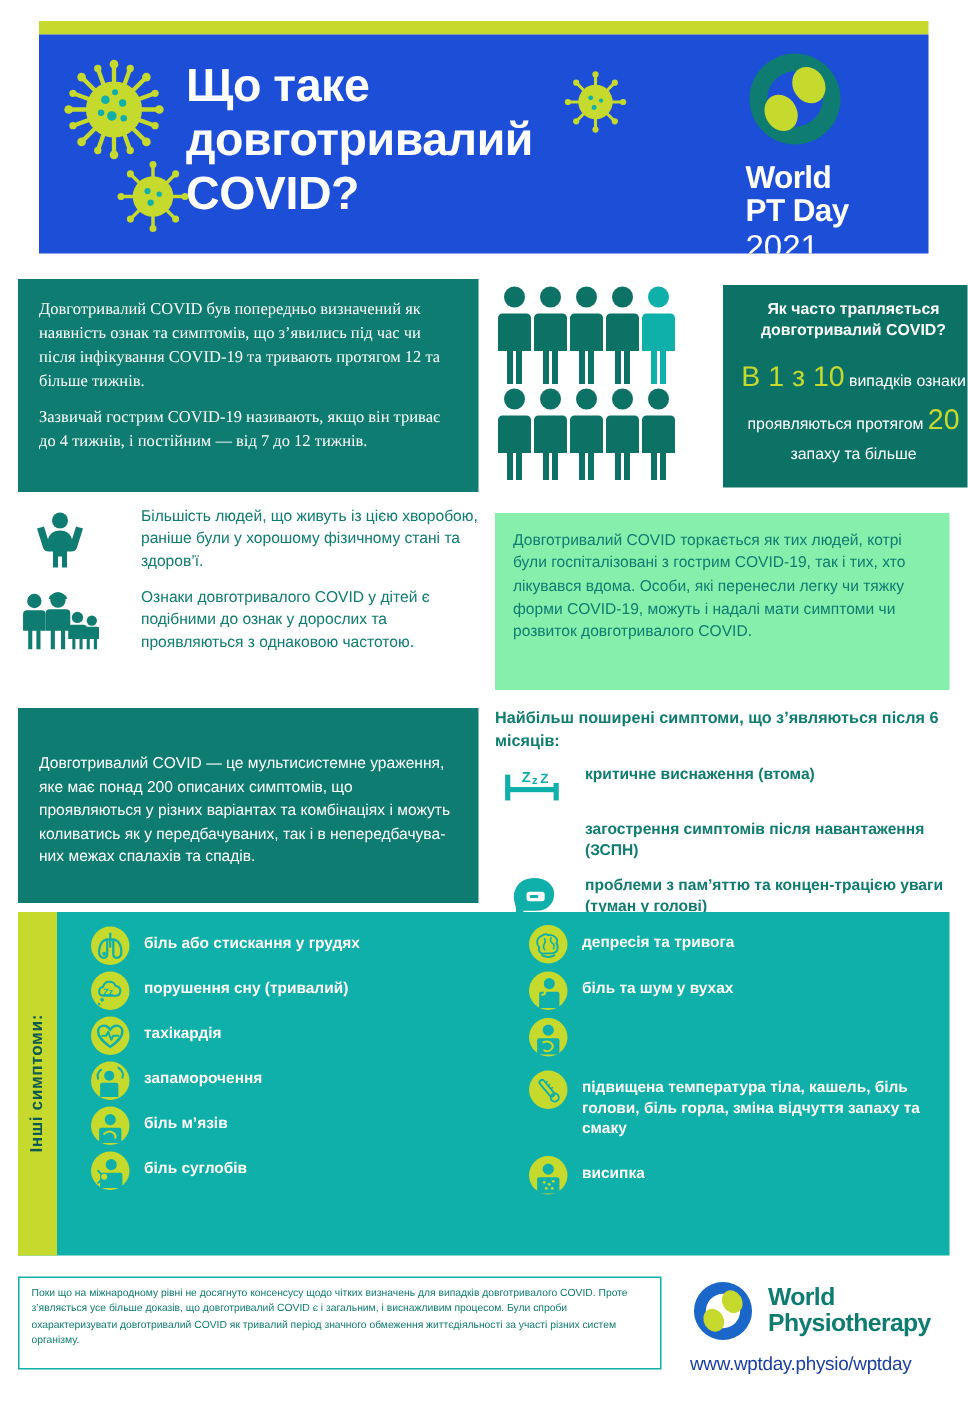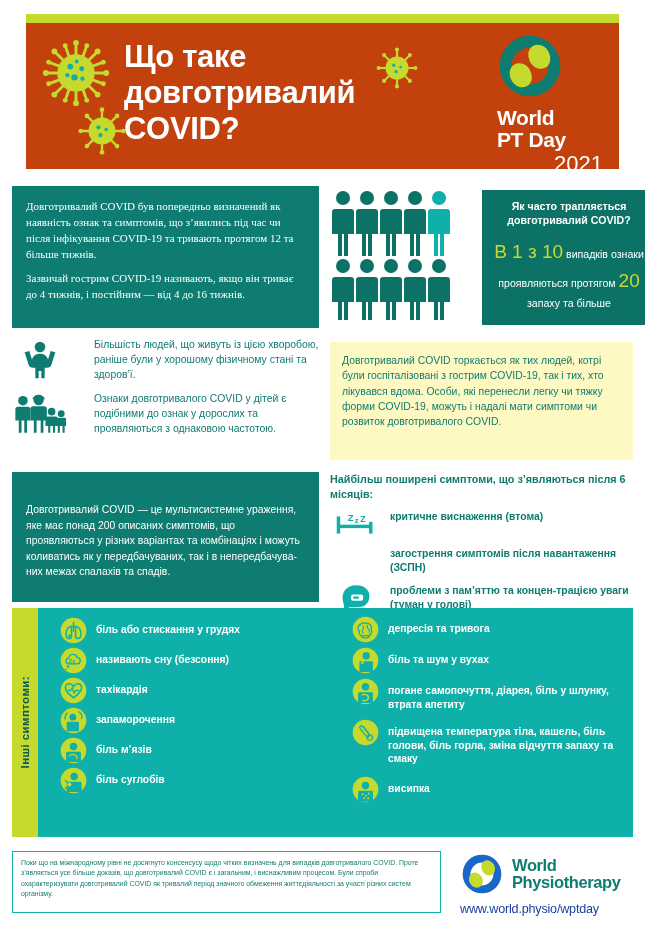--- a/index.html
+++ b/index.html
@@ -8,38 +8,38 @@
     background: #ffffff;
     font-family: "Liberation Sans", sans-serif;
     overflow: hidden;
   }
   .page { position: relative; width: 645px; height: 948px; background:#fff; }
 
   
   .header-wrap { position:absolute; left:26px; top:14px; width:593px; height:164px; }
   .header-rule { width:100%; height:9px; background:#c6d92d; }
   .header-band {
-    position:relative; width:100%; height:146px; background:#c2410c;
+    position:relative; width:100%; height:146px; background:#1d4ed8;
     overflow:hidden;
   }
   .header-title {
     position:absolute; left:98px; top:16px; width:320px;
     color:#ffffff; font-size:31px; line-height:1.16; font-weight:bold;
     letter-spacing:-0.3px;
   }
   .virus { position:absolute; }
   .wptday-logo { position:absolute; right:16px; top:10px; width:106px; text-align:left; }
   .wpt-mark { width:66px; height:66px; margin-bottom:4px; }
   .wpt-text { color:#fff; font-weight:bold; font-size:21px; line-height:1.05; letter-spacing:-0.4px;}
-  .wpt-year { color:#fff; font-size:22px; line-height:1.1; margin-top:1px; font-weight:300;text-align:right; }
+  .wpt-year { color:#fff; font-size:22px; line-height:1.1; margin-top:1px; font-weight:300; }
 
   
   .panel { position:absolute; }
   .p-teal { background:#0e7c70; color:#ffffff; }
-  .p-lime { background:#fef9c3; color:#0e7c70; }
+  .p-lime { background:#86efac; color:#0e7c70; }
   .p-darkteal { background:#0b7265; color:#ffffff; }
 
   #intro-panel { left:12px; top:186px; width:307px; height:142px; padding:12px 14px 10px 14px;}
   #intro-panel p { font-size:11px; line-height:1.47;font-family:Liberation Serif, serif; }
   #intro-panel p.sec { margin-top:7px; }
 
   #freq-figure { left:332px; top:190px; width:122px; height:130px; }
   #freq-panel { left:482px; top:190px; width:172px; height:135px; padding:10px 10px 8px 12px;text-align:center; }
   #freq-panel .q { font-size:10.6px; font-weight:bold; line-height:1.3; color:#ffffff; }
   #freq-panel .ans { margin-top:9px; font-size:10.6px; line-height:1.55; color:#ffffff; }
@@ -230,21 +230,21 @@
           <div>World</div>
           <div>PT Day</div>
         </div>
         <div class="wpt-year">2021</div>
       </div>
     </div>
   </div>
 
   <div class="panel p-teal" id="intro-panel">
     <p>Довготривалий COVID був попередньо визначений як наявність ознак та симптомів, що з’явились під час чи після інфікування COVID-19 та тривають протягом 12 та більше тижнів.</p>
-    <p class="sec">Зазвичай гострим COVID-19 називають, якщо він триває до 4 тижнів, і постійним — від 4 до 16 тижнів.</p>
+    <p class="sec">Зазвичай гострим COVID-19 називають, якщо він триває до 4 тижнів, і постійним — від 7 до 12 тижнів.</p>
   </div>
 
   <div class="panel" id="freq-figure">
     <svg width="122" height="130" viewBox="0 0 122 130">
       <g id="ppl">
 
         <g fill="#0b7265">
           <circle cx="11" cy="8" r="7"></circle>
             <path d="M3 19 h16 a3 3 0 0 1 3 3 v22 h-6 v22 h-4 v-22 h-2 v22 h-4 v-22 h-6 v-22 a3 3 0 0 1 3 -3z"></path>
         </g>
@@ -403,21 +403,21 @@
       </div>
 
       <div class="sym-item" style="margin-top:3px">
         <svg class="sym-ico" viewBox="0 0 40 40">
           <circle cx="20" cy="20" r="19" fill="#c6d92d"></circle>
           <path d="M13 16 q-4 1 -4 5 0 4 5 4 l11 0 q5 0 5 -5 0 -4 -5 -5 -1 -4 -6 -4 -5 0 -6 5z" fill="none" stroke="#0fb0a9" stroke-width="2"></path>
           <text x="13" y="24" font-family="Liberation Sans, sans-serif" font-size="9" font-weight="bold" fill="#0fb0a9">Zz</text>
           <circle cx="12" cy="29" r="1.8" fill="#0fb0a9"></circle>
             <circle cx="9" cy="33" r="1.2" fill="#0fb0a9"></circle>
         </svg>
-        <div class="sym-lbl">називають сну (безсоння)</div>
+        <div class="sym-lbl">порушення сну (тривалий)</div>
       </div>
 
       <div class="sym-item" style="margin-top:3px">
         <svg class="sym-ico" viewBox="0 0 40 40">
           <circle cx="20" cy="20" r="19" fill="#c6d92d"></circle>
           <path d="M20 31 c-8 -6 -12 -10 -12 -15 0 -4 3 -6 6 -6 2 0 4 1 6 4 2 -3 4 -4 6 -4 3 0 6 2 6 6 0 5 -4 9 -12 15z" fill="none" stroke="#0fb0a9" stroke-width="2.4"></path>
           <path d="M12 20 h4 l2 -4 3 8 2 -4 h5" fill="none" stroke="#0fb0a9" stroke-width="1.9" stroke-linecap="round" stroke-linejoin="round"></path>
         </svg>
         <div class="sym-lbl">тахікардія</div>
       </div>
@@ -488,21 +488,20 @@
 
       <div class="sym-item" style="margin-top:4px">
         <svg class="sym-ico" viewBox="0 0 40 40">
           <circle cx="20" cy="20" r="19" fill="#c6d92d"></circle>
           <g fill="#0fb0a9">
             <circle cx="20" cy="13" r="5.5"></circle>
             <path d="M11 21 h18 a2 2 0 0 1 2 2 v14 h-22 v-14 a2 2 0 0 1 2 -2z"></path>
           </g>
           <path d="M15 25 q5 -2 8 1 q3 3 0 6 q-3 3 -7 1" fill="none" stroke="#c6d92d" stroke-width="2" stroke-linecap="round"></path>
         </svg>
-        <div class="sym-lbl">погане самопочуття, діарея, біль  у шлунку, втрата апетиту</div>
       </div>
 
       <div class="sym-item" style="margin-top:8px">
         <svg class="sym-ico" viewBox="0 0 40 40">
           <circle cx="20" cy="20" r="19" fill="#c6d92d"></circle>
           <g transform="rotate(-40 20 20)">
             <rect x="17.5" y="8" width="5" height="20" rx="2.5" fill="none" stroke="#0fb0a9" stroke-width="1.9"></rect>
             <circle cx="20" cy="30" r="4" fill="none" stroke="#0fb0a9" stroke-width="1.9"></circle>
             <line x1="22.5" y1="13" x2="25" y2="13" stroke="#0fb0a9" stroke-width="1.4"></line>
             <line x1="22.5" y1="17" x2="25" y2="17" stroke="#0fb0a9" stroke-width="1.4"></line>
@@ -545,16 +544,16 @@
         <path d="M50 94 A44 44 0 0 1 6 50 L24 50 A26 26 0 0 0 50 76 Z" fill="#1a66c9"></path>
         <path d="M6 50 A44 44 0 0 1 50 6 L50 24 A26 26 0 0 0 24 50 Z" fill="#1a66c9"></path>
         <ellipse cx="64" cy="36" rx="15" ry="18" transform="rotate(-30 64 36)" fill="#c6d92d"></ellipse>
         <ellipse cx="36" cy="64" rx="15" ry="18" transform="rotate(-30 36 64)" fill="#c6d92d"></ellipse>
       </svg>
       <div class="wp-name">
         <div>World</div>
         <div class="n2">Physiotherapy</div>
       </div>
     </div>
-    <div class="wp-url">www.world.physio/wptday</div>
+    <div class="wp-url">www.wptday.physio/wptday</div>
   </div>
 
 </div>
 
 </body></html>

